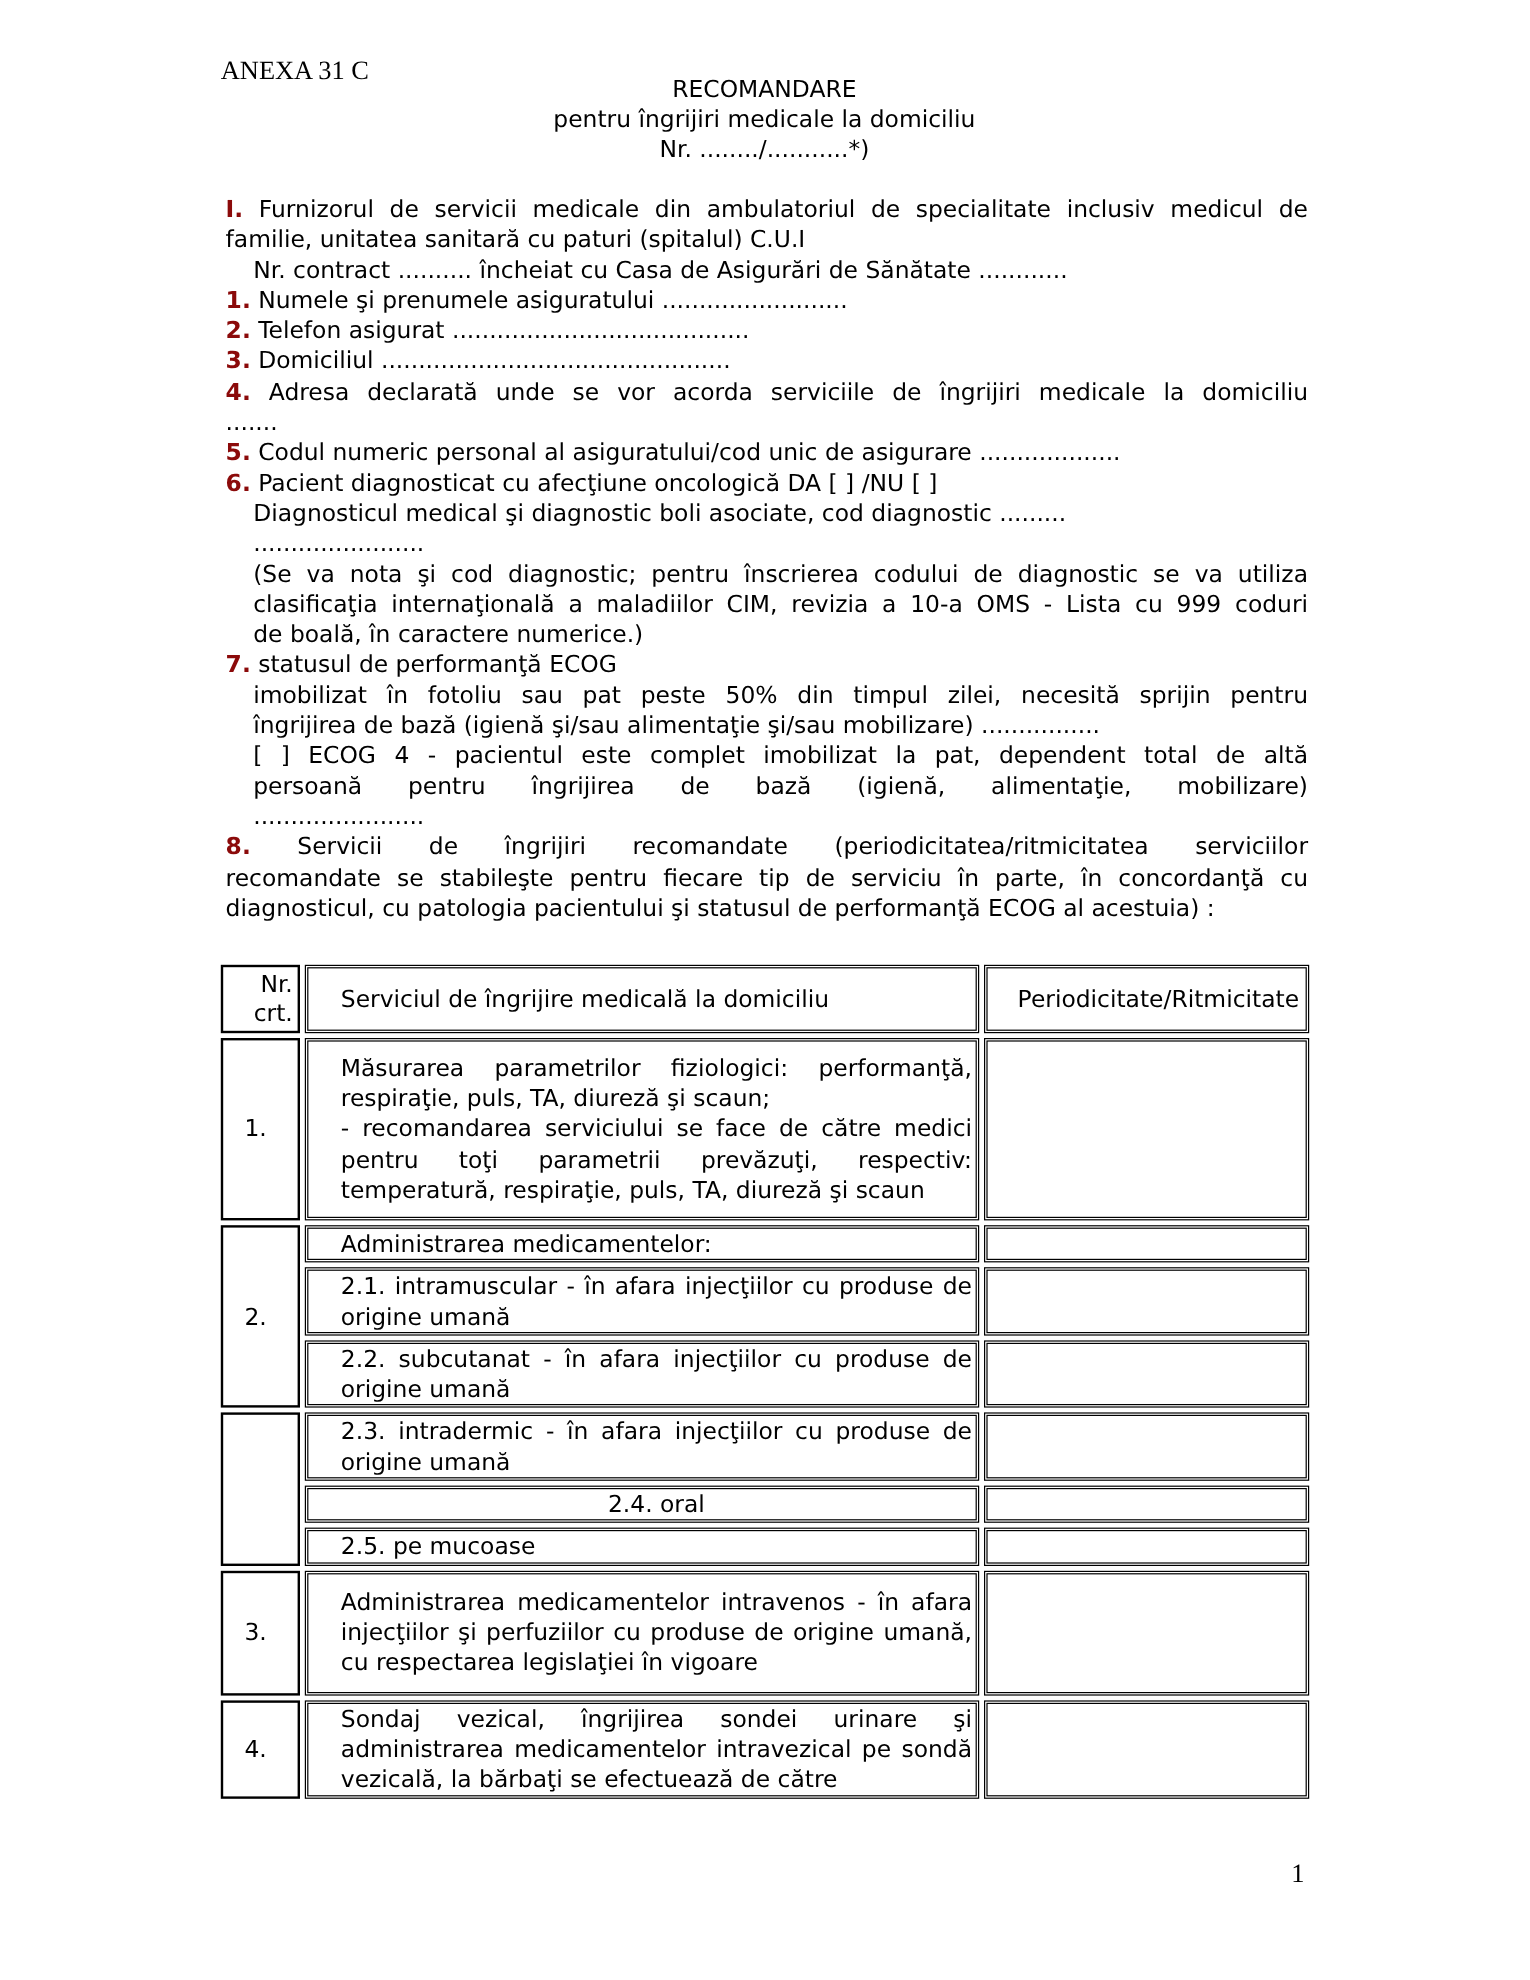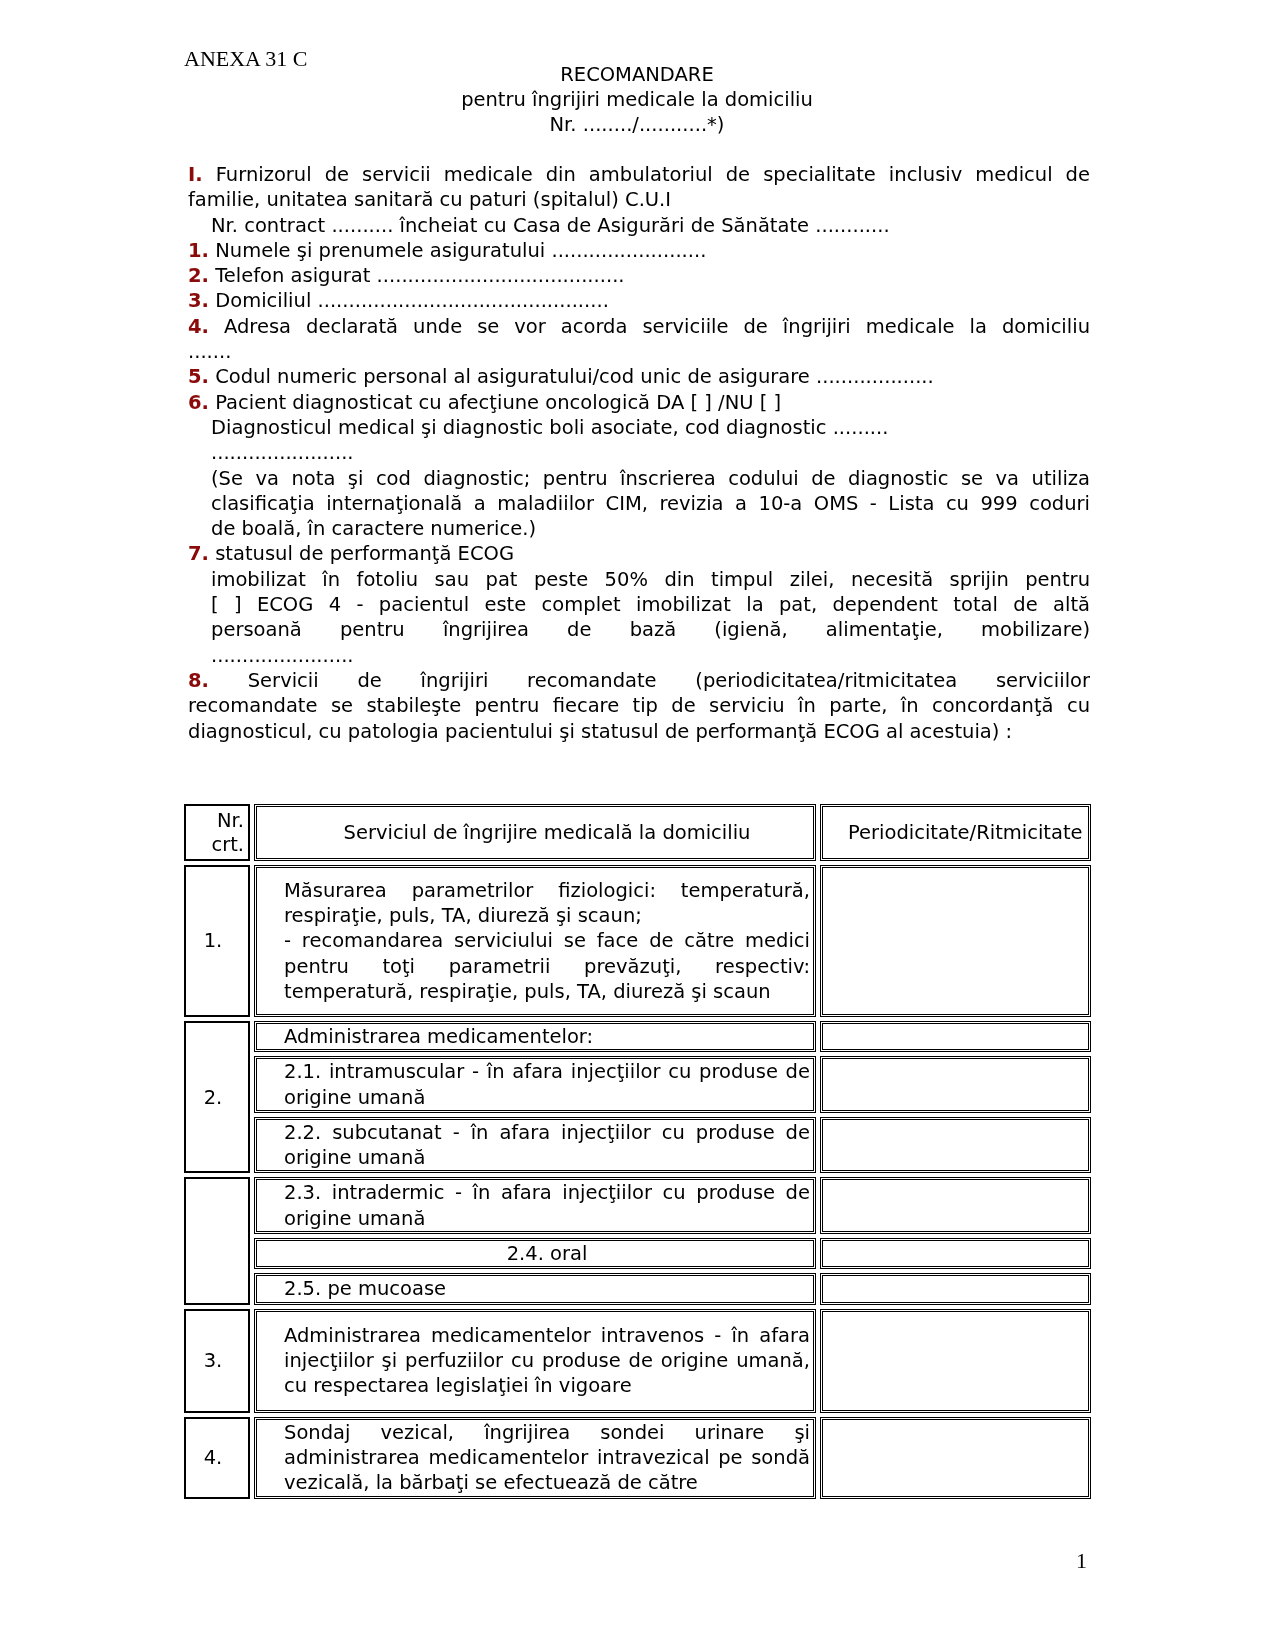--- a/index.html
+++ b/index.html
@@ -49,20 +49,21 @@
     <div class="line"><span class="num">6.</span> <span>Pacient diagnosticat cu afecţiune oncologică DA [ ] /NU [ ]</span></div>
 
     <div class="line indent">Diagnosticul medical şi diagnostic boli asociate, cod diagnostic .........</div>
     <div class="line indent">.......................</div>
     <div class="line indent just">(Se va nota şi cod diagnostic; pentru înscrierea codului de diagnostic se va utiliza</div>
     <div class="line indent just">clasificaţia internaţională a maladiilor CIM, revizia a 10-a OMS - Lista cu 999 coduri</div>
     <div class="line indent">de boală, în caractere numerice.)</div>
 
     <div class="line"><span class="num">7.</span> <span>statusul de performanţă ECOG</span></div>
     <div class="line indent just">imobilizat în fotoliu sau pat peste 50% din timpul zilei, necesită sprijin pentru</div>
+    <div class="line indent">îngrijirea de bază (igienă şi/sau alimentaţie şi/sau mobilizare) ................</div>
     <div class="line indent just">[ ] ECOG 4 - pacientul este complet imobilizat la pat, dependent total de altă</div>
     <div class="line indent just">persoană pentru îngrijirea de bază (igienă, alimentaţie, mobilizare)</div>
     <div class="line indent">.......................</div>
 
     <div class="line just"><span class="num">8.</span> <span>Servicii de îngrijiri recomandate (periodicitatea/ritmicitatea serviciilor</span></div>
     <div class="line just">recomandate se stabileşte pentru fiecare tip de serviciu în parte, în concordanţă cu</div>
     <div class="line">diagnosticul, cu patologia pacientului şi statusul de performanţă ECOG al acestuia) :</div>
   </div>
 
   <table class="svc">
@@ -70,28 +71,28 @@
         <col style="width:66px">
         <col style="width:4px">
         <col style="width:562px">
         <col style="width:4px">
         <col>
       </colgroup>
     <tbody>
         <tr style="height:57px">
       <td class="nr hdr-nr" style="text-align:right">Nr.<br>crt.</td>
       <td class="gap"></td>
-      <td class="desc" style="text-align:center">Serviciul de îngrijire medicală la domiciliu</td>
+      <td class="desc" style="text-align:left">Serviciul de îngrijire medicală la domiciliu</td>
       <td class="gap"></td>
       <td class="per">Periodicitate/Ritmicitate</td>
     </tr>
     <tr style="height:152px">
       <td class="nr">1.</td>
       <td class="gap"></td>
-      <td class="desc"><span>Măsurarea parametrilor fiziologici: temperatură, respiraţie, puls, TA, diureză şi scaun;</span><br><span>- recomandarea serviciului se face de către medici pentru toţi parametrii prevăzuţi, respectiv: temperatură, respiraţie, puls, TA, diureză şi scaun</span></td>
+      <td class="desc"><span>Măsurarea parametrilor fiziologici: performanţă, respiraţie, puls, TA, diureză şi scaun;</span><br><span>- recomandarea serviciului se face de către medici pentru toţi parametrii prevăzuţi, respectiv: temperatură, respiraţie, puls, TA, diureză şi scaun</span></td>
       <td class="gap"></td>
       <td class="per"></td>
     </tr>
     <tr style="height:30px">
       <td class="nr" rowspan="3" style="border-bottom:2px solid #000">2.</td>
       <td class="gap"></td>
       <td class="desc" style="text-align:left">Administrarea medicamentelor:</td>
       <td class="gap"></td>
       <td class="per"></td>
     </tr>

